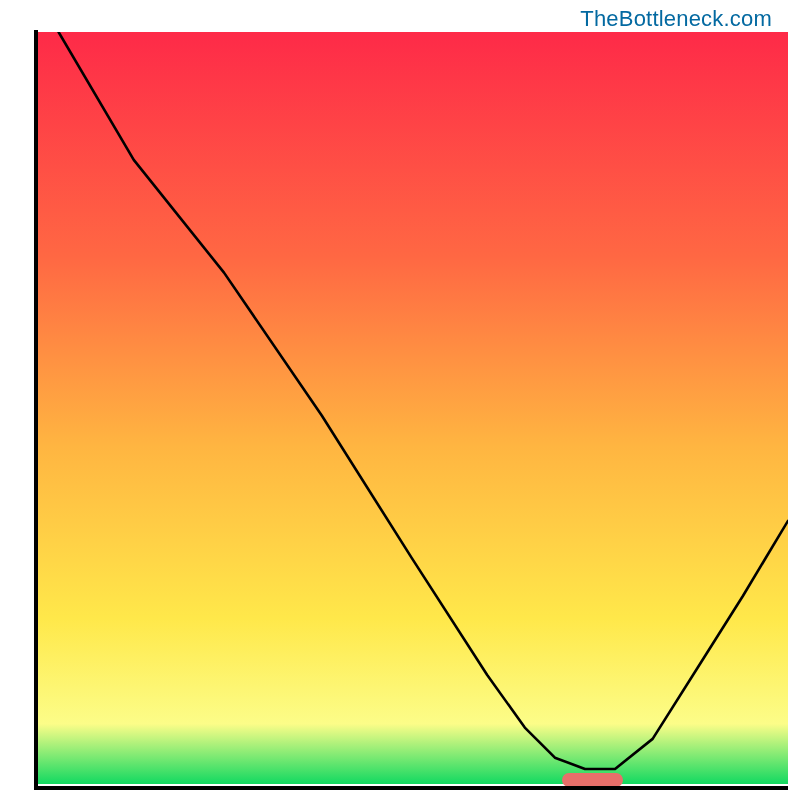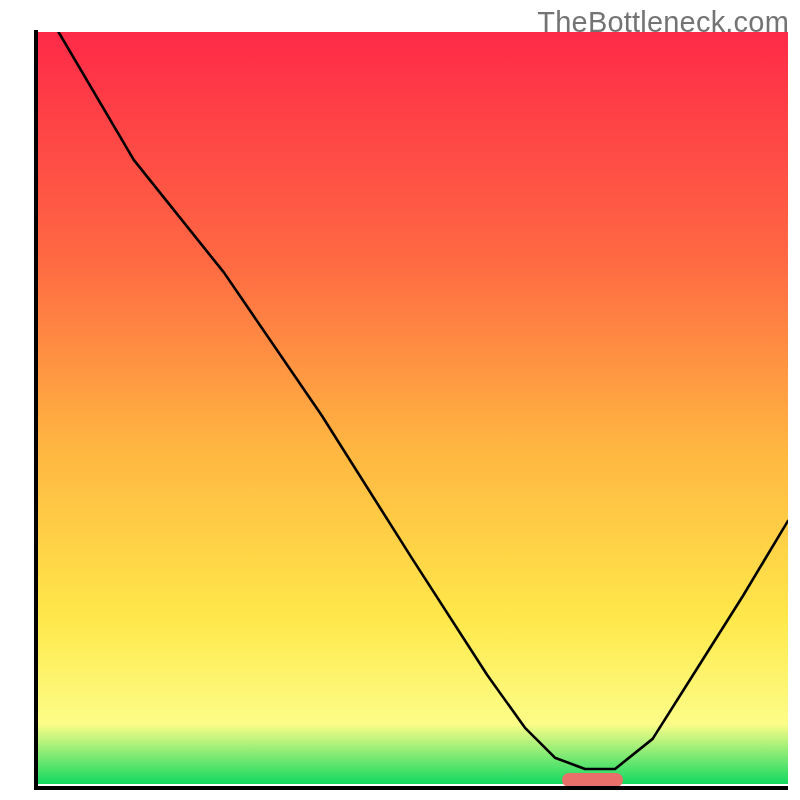--- a/index.html
+++ b/index.html
@@ -12,24 +12,24 @@
     overflow: hidden;
   }
   .stage {
     position: relative;
     width: 800px;
     height: 800px;
   }
   .watermark {
     position: absolute;
     top: 6px;
-    right: 11px;
-    font-size: 29px;
+    right: 28px;
+    font-size: 22px;
     font-weight: 500;
-    color: #737373;
+    color: #0369a1;
     letter-spacing: 0.2px;
     z-index: 50;
   }
   .plot {
     position: absolute;
     left: 36px;
     top: 32px;
     width: 752px;
     height: 758px;
   }

